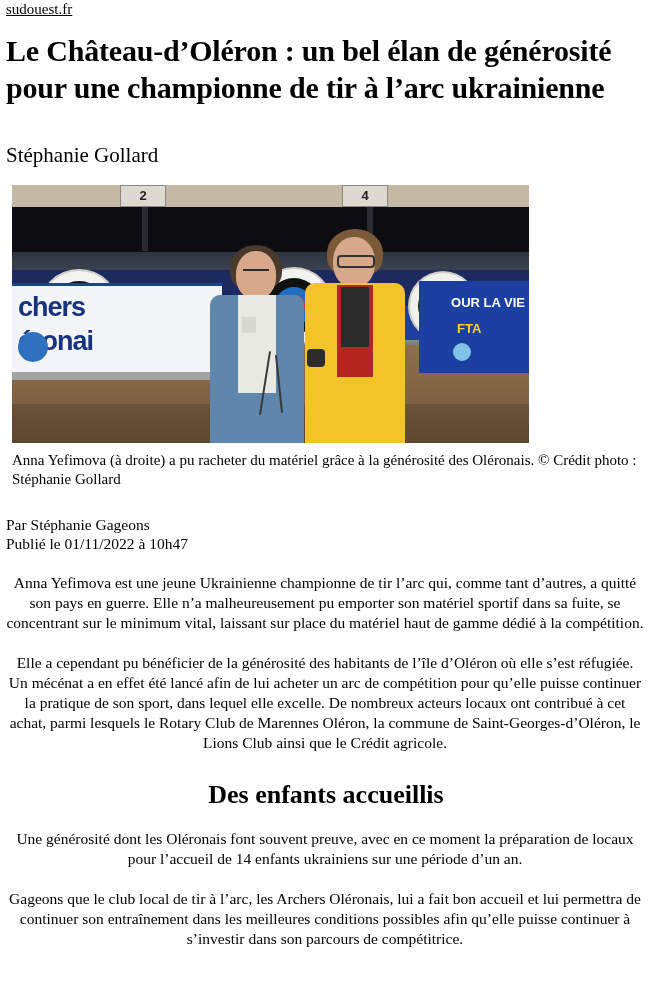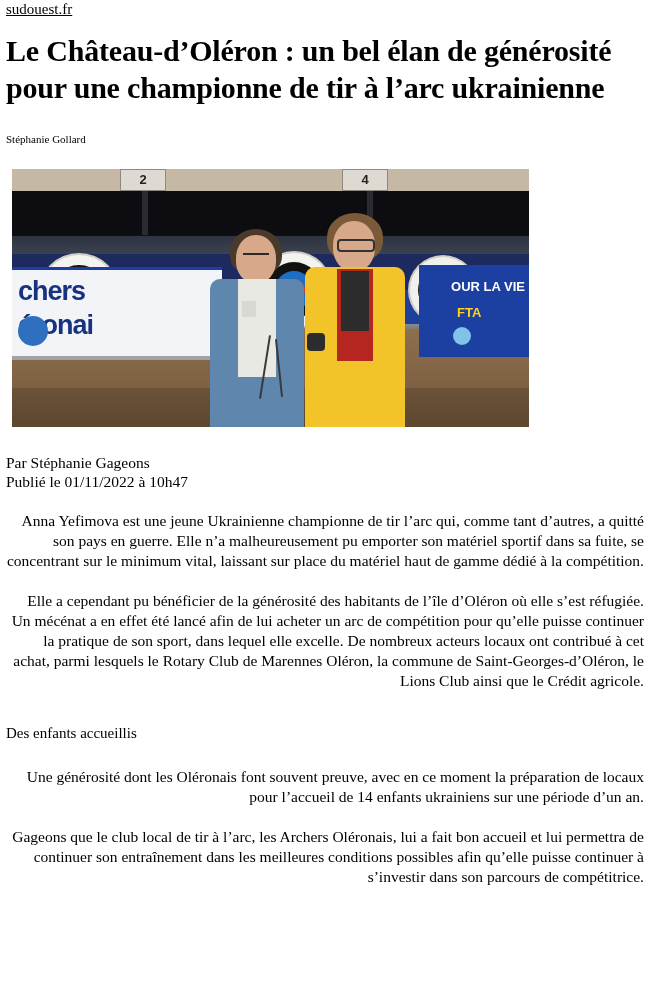--- a/index.html
+++ b/index.html
@@ -29,22 +29,22 @@
   h1.headline {
     font-family: "Liberation Serif", "DejaVu Serif", serif;
     font-size: 30px;
     font-weight: bold;
     line-height: 37px;
     margin: 14px 0 0 2px;
     padding: 0;
     letter-spacing: -0.2px;
   }
   .byline-block {
-    margin: 24px 0 0 2px;
-    font-size: 11px;
+    margin: 40px 0 0 2px;
+    font-size: 21px;
     line-height: 19px;
   }
   .byline-block div {
     margin: 0;
   }
   .figure {
     margin: 20px 0 0 8px;
     width: 517px;
   }
   .photo {
@@ -91,21 +91,21 @@
   .ph-target {
     position: absolute; border-radius: 50%;
   }
   .ph-target .r {
     position: absolute; border-radius: 50%; left: 50%; top: 50%; transform: translate(-50%, -50%);
   }
   .ph-banner {
     position: absolute; left: 0; width: 210px; height: 86px; top: 98px;
     background: #f2f4f7;
     border-top: 3px solid #1b3fa0;
-    border-bottom: 4px solid #a3a3a3;
+    border-bottom: 8px solid #a3a3a3;
   }
   .ph-banner-text {
     position: absolute; left: 6px; top: 4px;
     font-family: "Liberation Sans", sans-serif;
     font-weight: bold; font-size: 27px; color: #17337f; line-height: 34px;
     letter-spacing: -1px;
   }
   .ph-banner-logo {
     position: absolute; left: 6px; top: 46px; width: 30px; height: 30px;
     border-radius: 50%; background: #2f6fc0;
@@ -142,27 +142,28 @@
   }
   .meta {
     margin: 26px 0 0 2px;
     font-size: 15.5px;
     line-height: 19px;
   }
   p.body {
     margin: 20px 2px 0 2px;
     font-size: 15.5px;
     line-height: 20px;
-    text-align: right;
+    text-align: center;
   }
   h2.subhead {
-    font-size: 15px;
-    font-weight: normal;
+    font-size: 26px;
+    font-weight: bold;
     margin: 28px 0 0 2px;
     line-height: 28px;
+    text-align: center;
   }
 </style>
 </head>
 <body>
 
 <div class="page">
 
   <a class="source-link" href="#">sudouest.fr</a>
 
   <h1 class="headline">Le Château-d’Oléron : un bel élan de générosité pour une championne de tir à l’arc ukrainienne</h1>
@@ -229,20 +230,21 @@
         <div style="position:absolute;left:40px;top:56px;width:36px;height:92px;background:#b4261f;"></div>
         <div style="position:absolute;left:44px;top:58px;width:28px;height:60px;background:#2c2c2c;"></div>
         <div style="position:absolute;left:10px;top:120px;width:18px;height:18px;background:#2c2c2c;border-radius:4px;"></div>
       </div>
 
       <div style="position:absolute;left:252px;bottom:28px;width:2px;height:64px;background:#3a3a3a;transform:rotate(9deg);"></div>
       <div style="position:absolute;left:266px;bottom:30px;width:2px;height:58px;background:#3a3a3a;transform:rotate(-6deg);"></div>
     </div>
   </div>
 
+  <div class="caption">Anna Yefimova (à droite) a pu racheter du matériel grâce à la générosité des Oléronais. © Crédit photo : Stéphanie Gollard</div>
 
   <div class="meta">
     <div>Par Stéphanie Gageons</div>
     <div>Publié le 01/11/2022 à 10h47</div>
   </div>
 
   <p class="body">Anna Yefimova est une jeune Ukrainienne championne de tir l’arc qui, comme tant d’autres, a quitté son pays en guerre. Elle n’a malheureusement pu emporter son matériel sportif dans sa fuite, se concentrant sur le minimum vital, laissant sur place du matériel haut de gamme dédié à la compétition.</p>
   <p class="body">Elle a cependant pu bénéficier de la générosité des habitants de l’île d’Oléron où elle s’est réfugiée. Un mécénat a en effet été lancé afin de lui acheter un arc de compétition pour qu’elle puisse continuer la pratique de son sport, dans lequel elle excelle. De nombreux acteurs locaux ont contribué à cet achat, parmi lesquels le Rotary Club de Marennes Oléron, la commune de Saint-Georges-d’Oléron, le Lions Club ainsi que le Crédit agricole.</p>
 
   <h2 class="subhead">Des enfants accueillis</h2>

